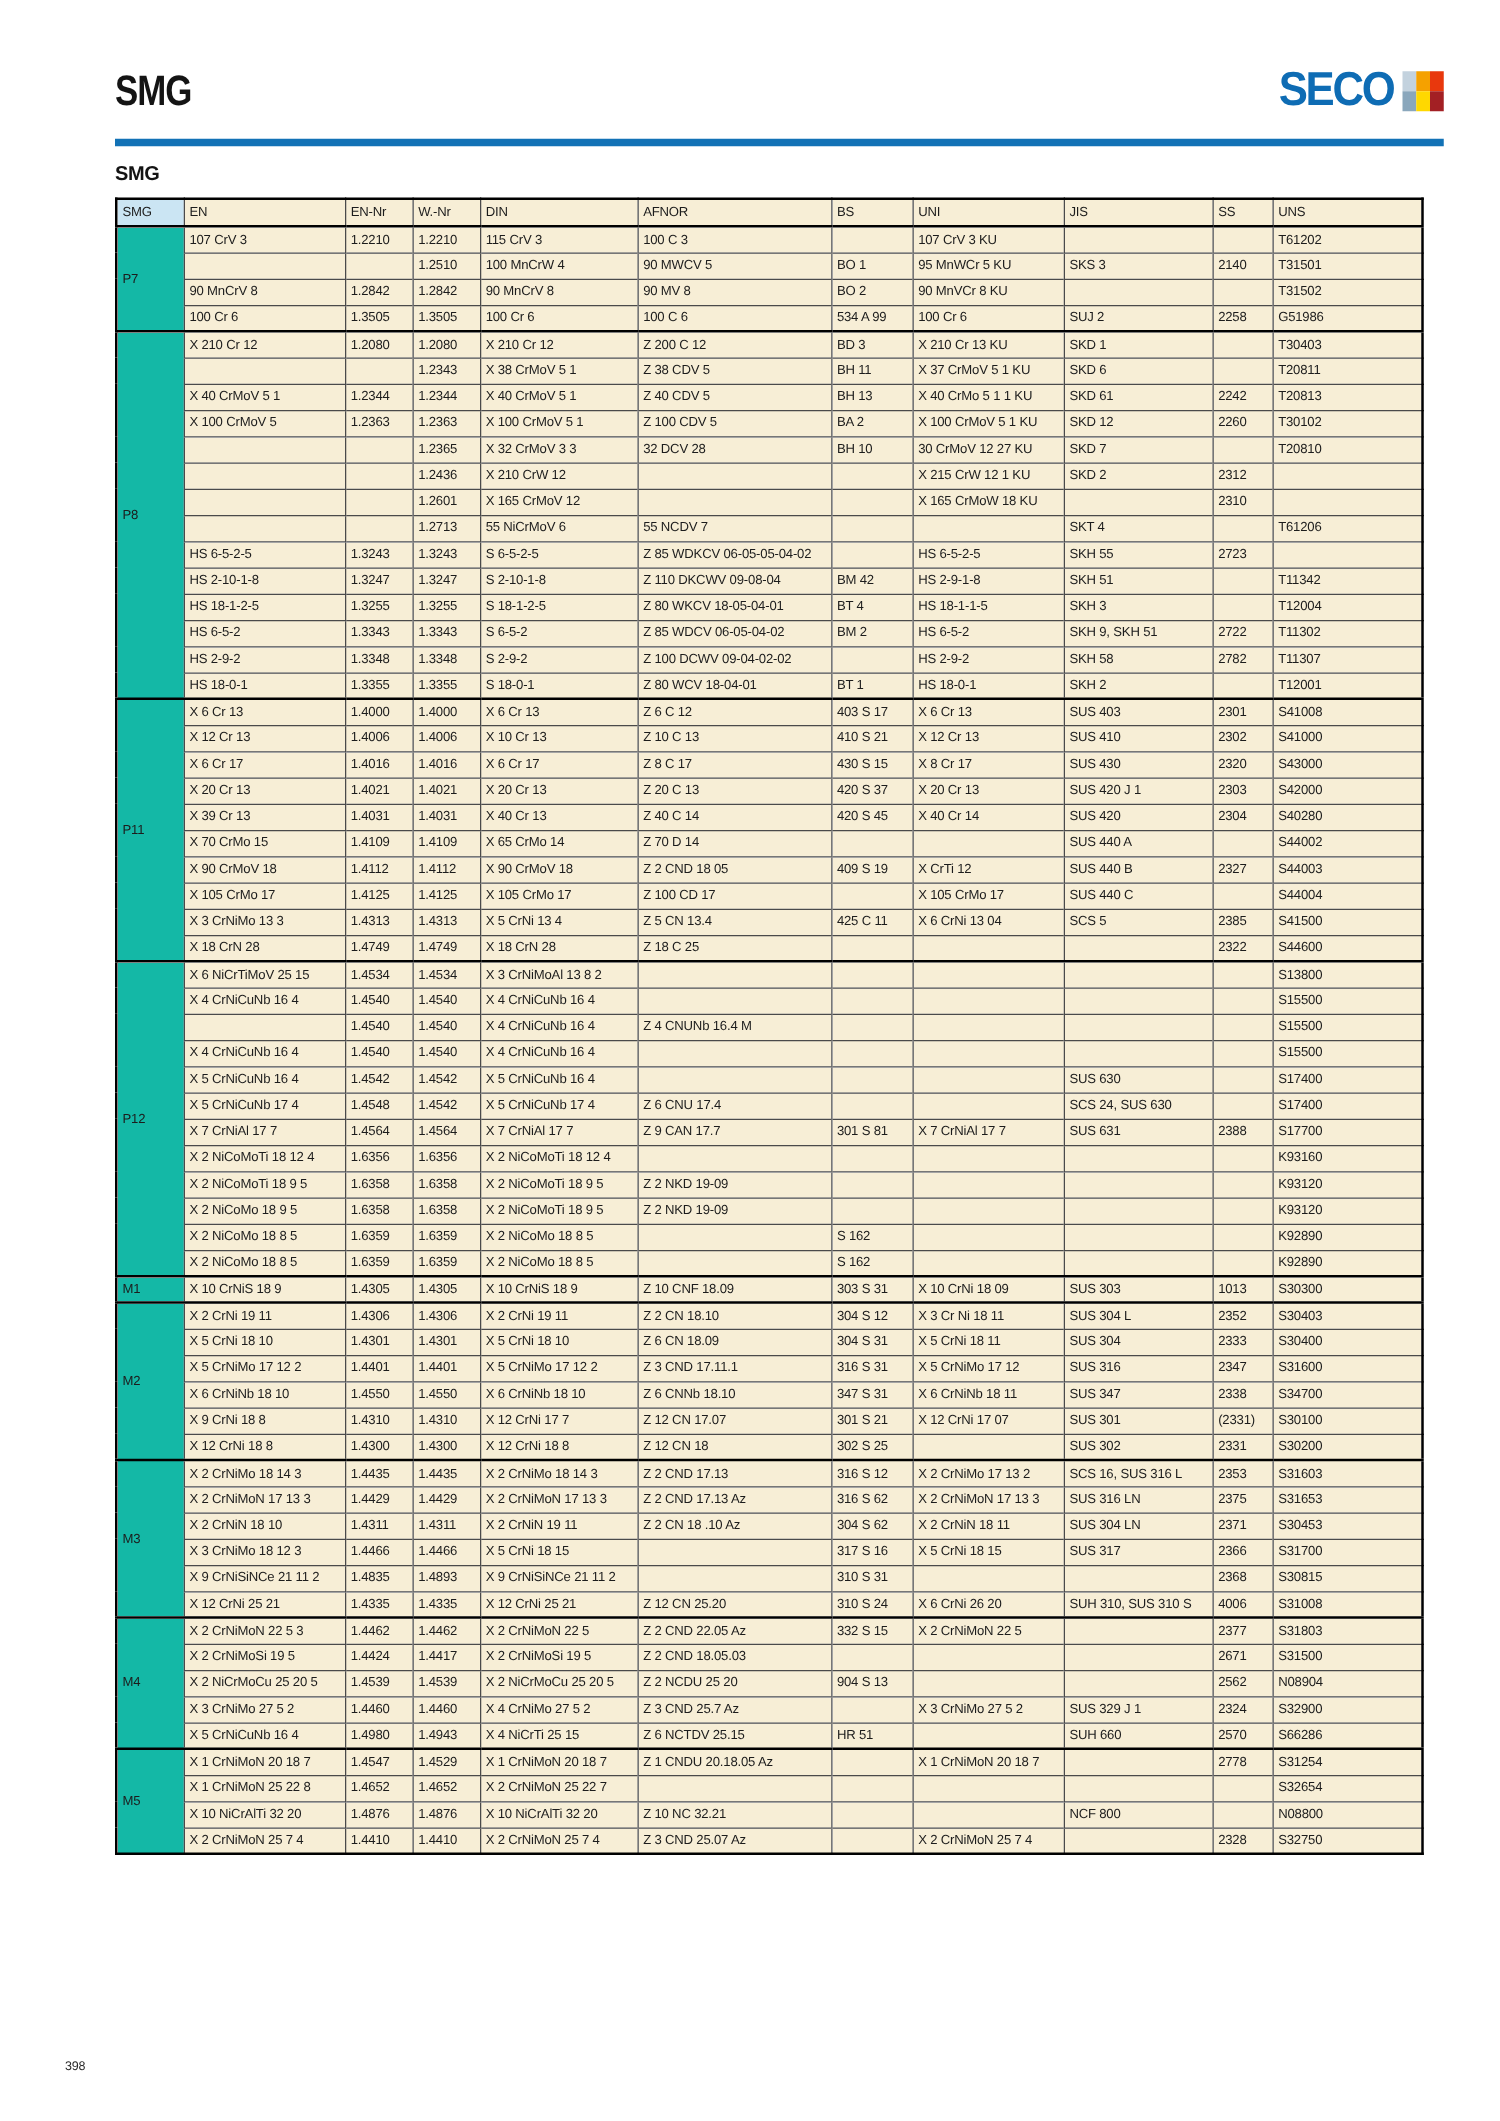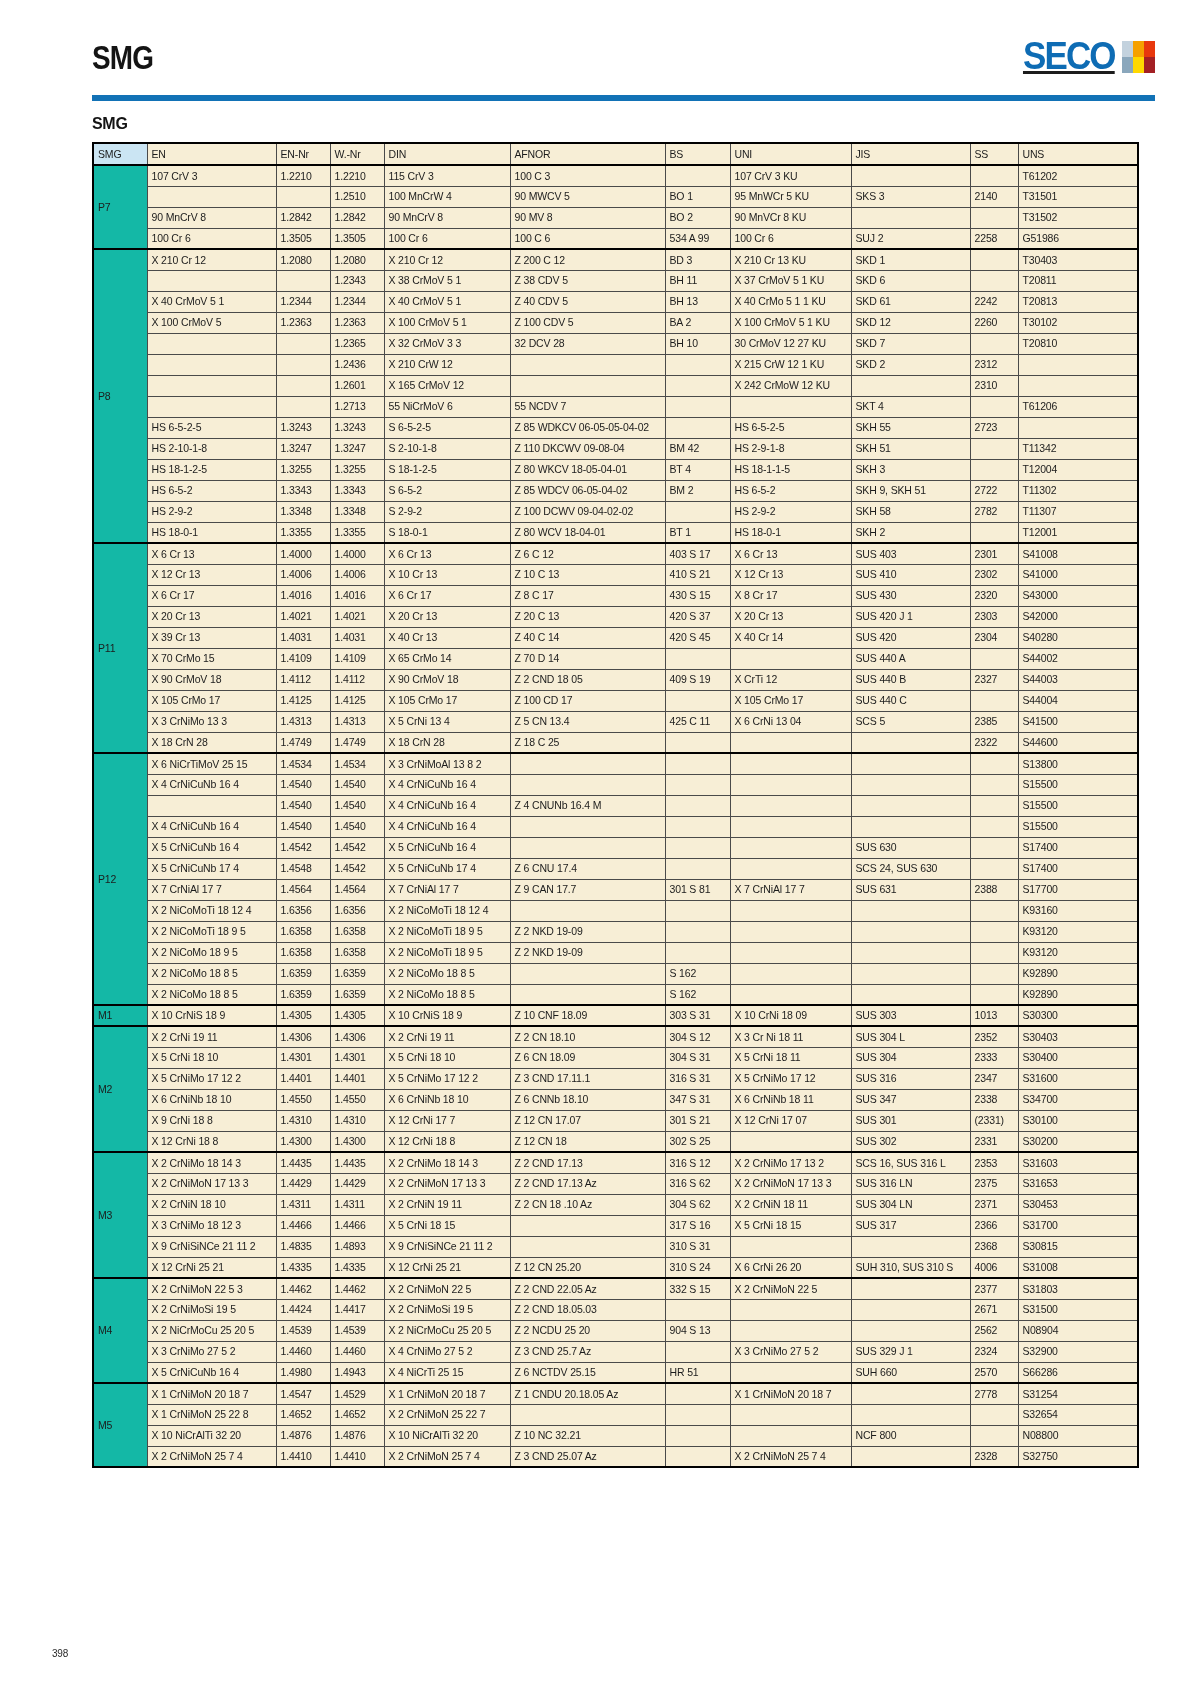--- a/index.html
+++ b/index.html
@@ -5,31 +5,31 @@
   * { box-sizing: border-box; margin: 0; padding: 0; }
   html, body { background: #ffffff; }
   body { font-family: "Liberation Sans", sans-serif; color: #1c1c1c; }
   .page {
     position: relative;
     width: 1200px;
     height: 1697px;
     background: #ffffff;
     overflow: hidden;
   }
-  .content { position: absolute; left: 45px; top: 0; width: 1110px; padding-left: 47px; }
+  .content { position: absolute; left: 45px; top: 16px; width: 1110px; padding-left: 47px; }
 
   
   .hdr { position: relative; height: 95px; }
   .page-title {
     position: absolute; left: 0; top: 38px;
     font-size: 34px; font-weight: 700; color: #141414;
     letter-spacing: -1px;
     transform: scaleX(0.82); transform-origin: left center;
   }
-  .logo { position: absolute; right: 0; top: 40px; display: flex; align-items: flex-start; text-decoration: underline; }
+  .logo { position: absolute; right: 0; top: 40px; display: flex; align-items: flex-start; }
   .logo-text {
     font-size: 38px; font-weight: 800; color: #0e6cb4;
     letter-spacing: -2px; line-height: 0.85;
     transform: scaleX(0.92); transform-origin: right center;
   }
   .logo-mark { display: grid; grid-template-columns: 11px 11px 11px; grid-template-rows: 16px 16px; margin-left: 7px; margin-top: 1px; }
   .logo-mark span { display: block; }
   .rule { height: 6px; background: #1272b6; margin-top: 0; }
   .section-title { font-size: 16px; font-weight: 700; color: #141414; margin-top: 14px; letter-spacing: -0.3px; }
 
@@ -242,21 +242,21 @@
             <td>2312</td>
             <td></td>
           </tr>
           <tr>
             <td></td>
             <td></td>
             <td>1.2601</td>
             <td>X 165 CrMoV 12</td>
             <td></td>
             <td></td>
-            <td>X 242 CrMoW 12 KU</td>
+            <td>X 165 CrMoW 18 KU</td>
             <td></td>
             <td>2310</td>
             <td></td>
           </tr>
           <tr>
             <td></td>
             <td></td>
             <td>1.2713</td>
             <td>55 NiCrMoV 6</td>
             <td>55 NCDV 7</td>

